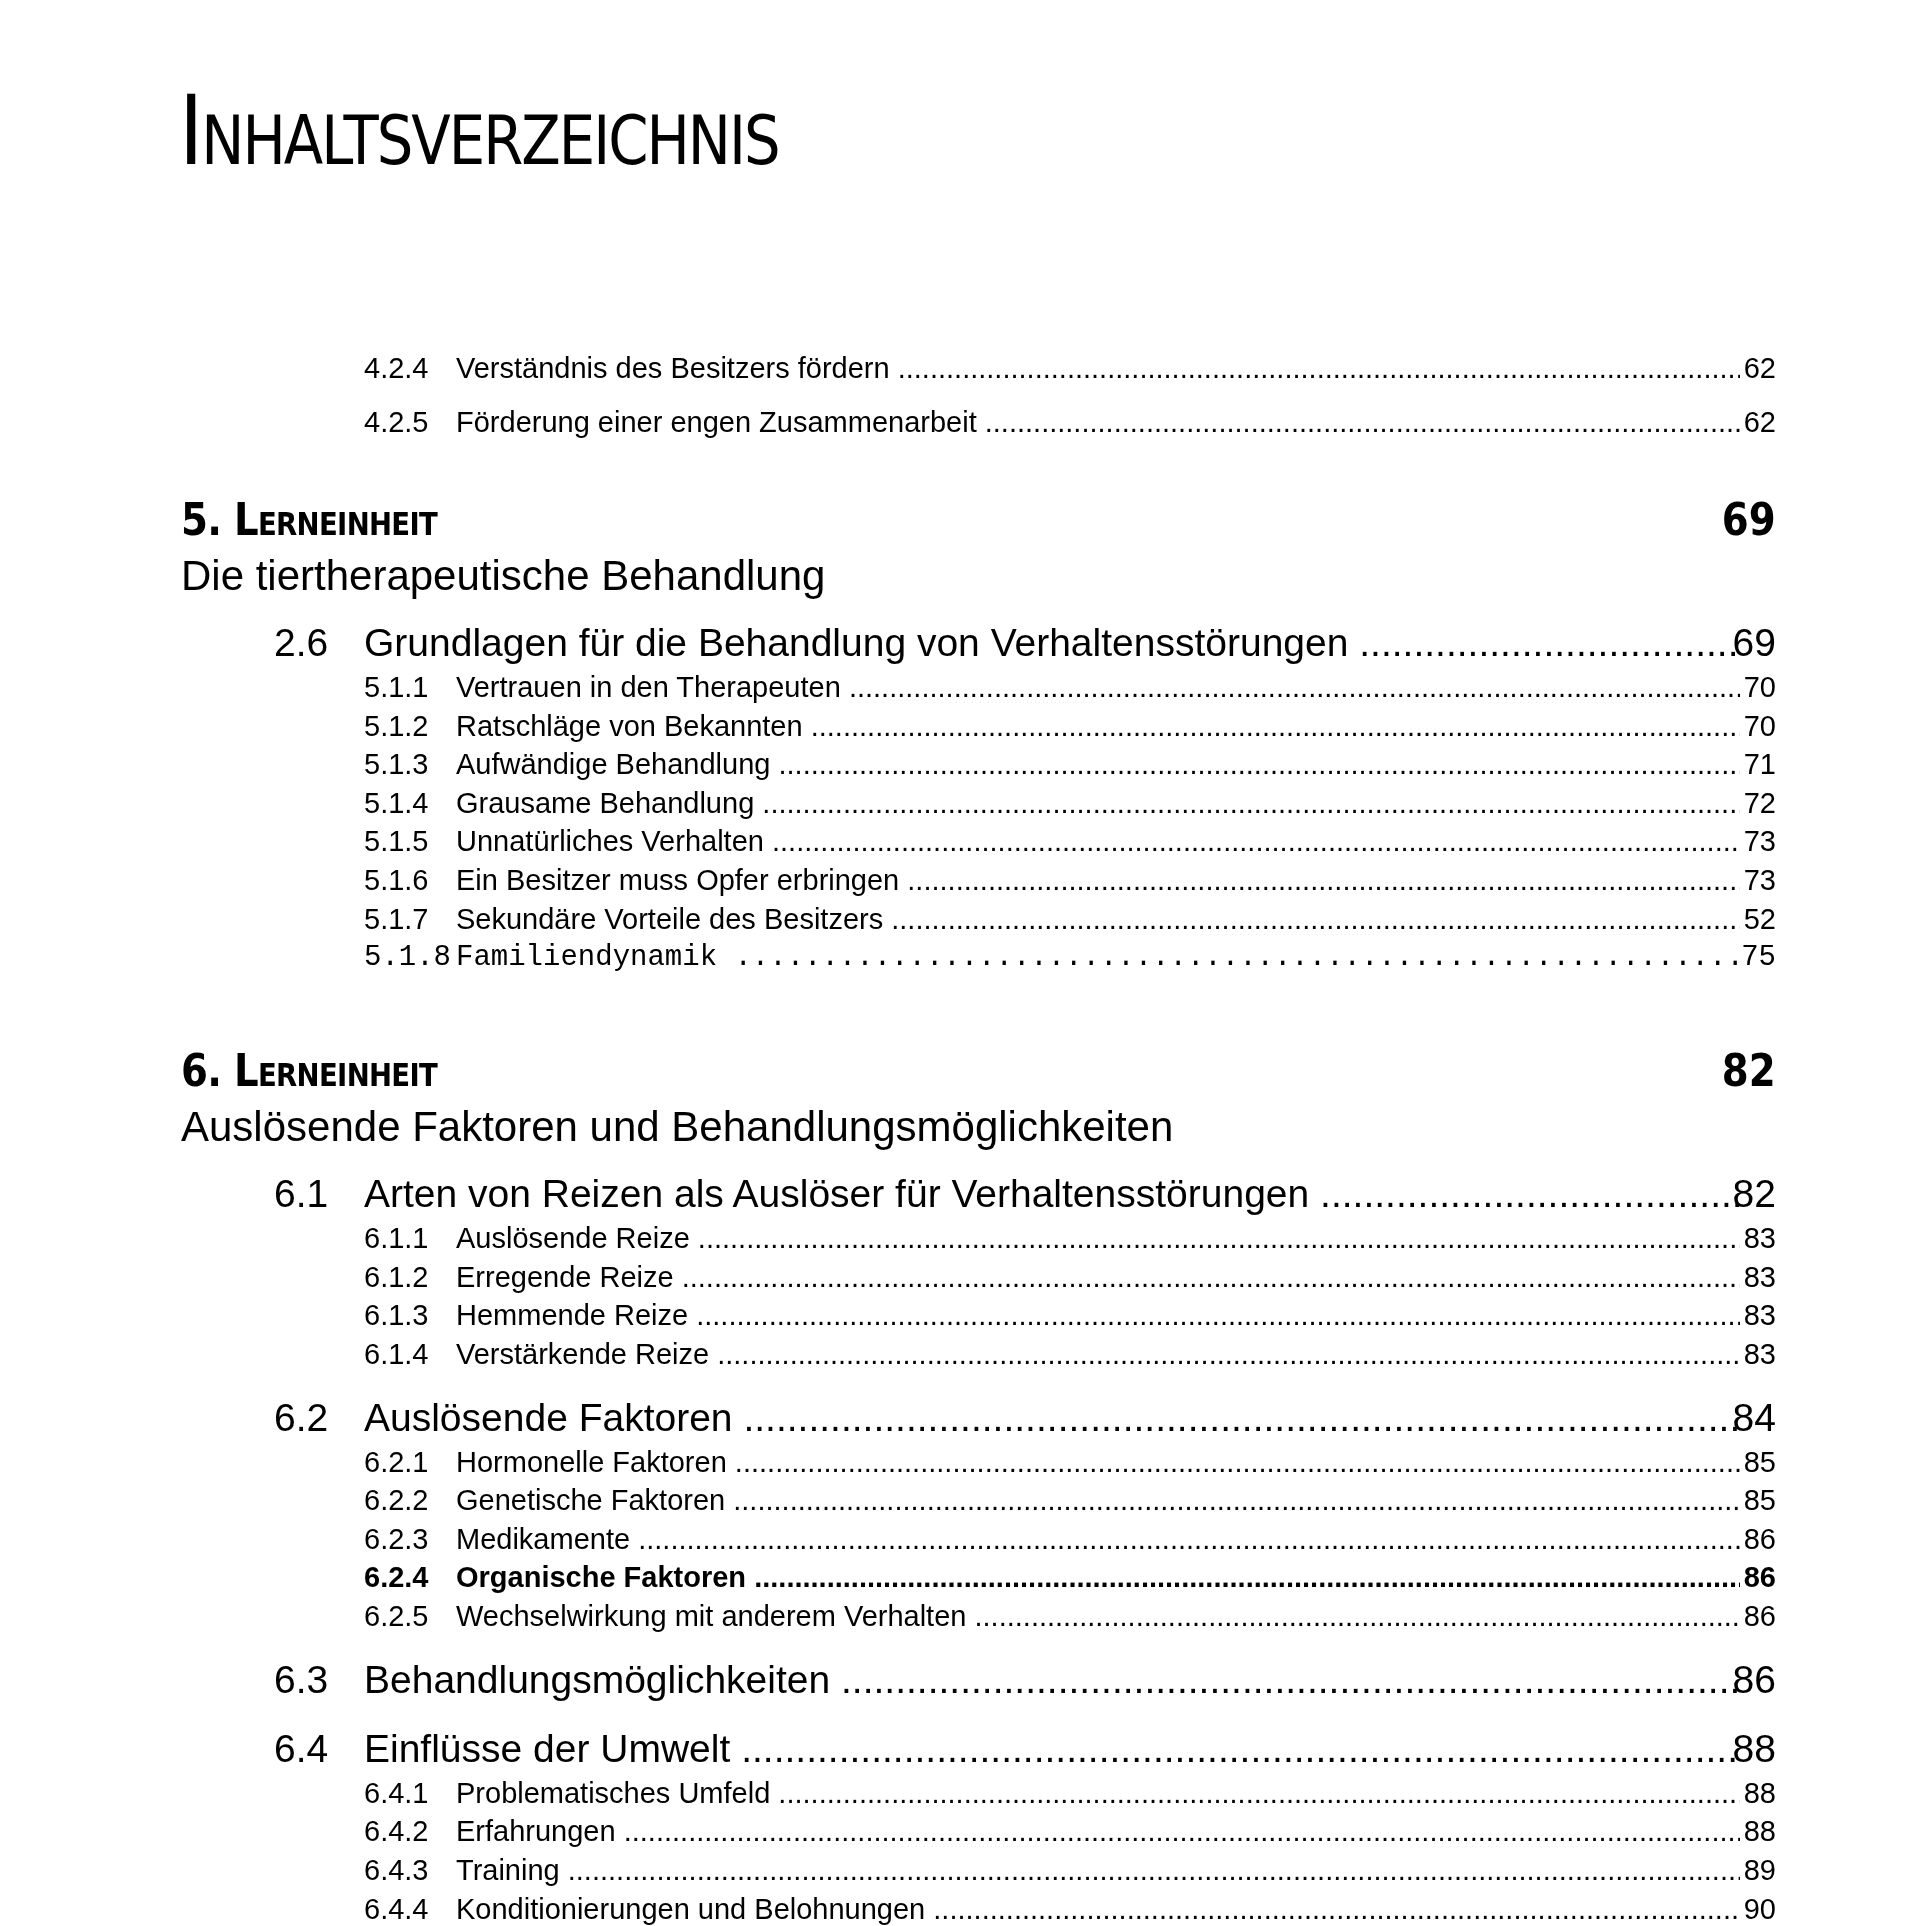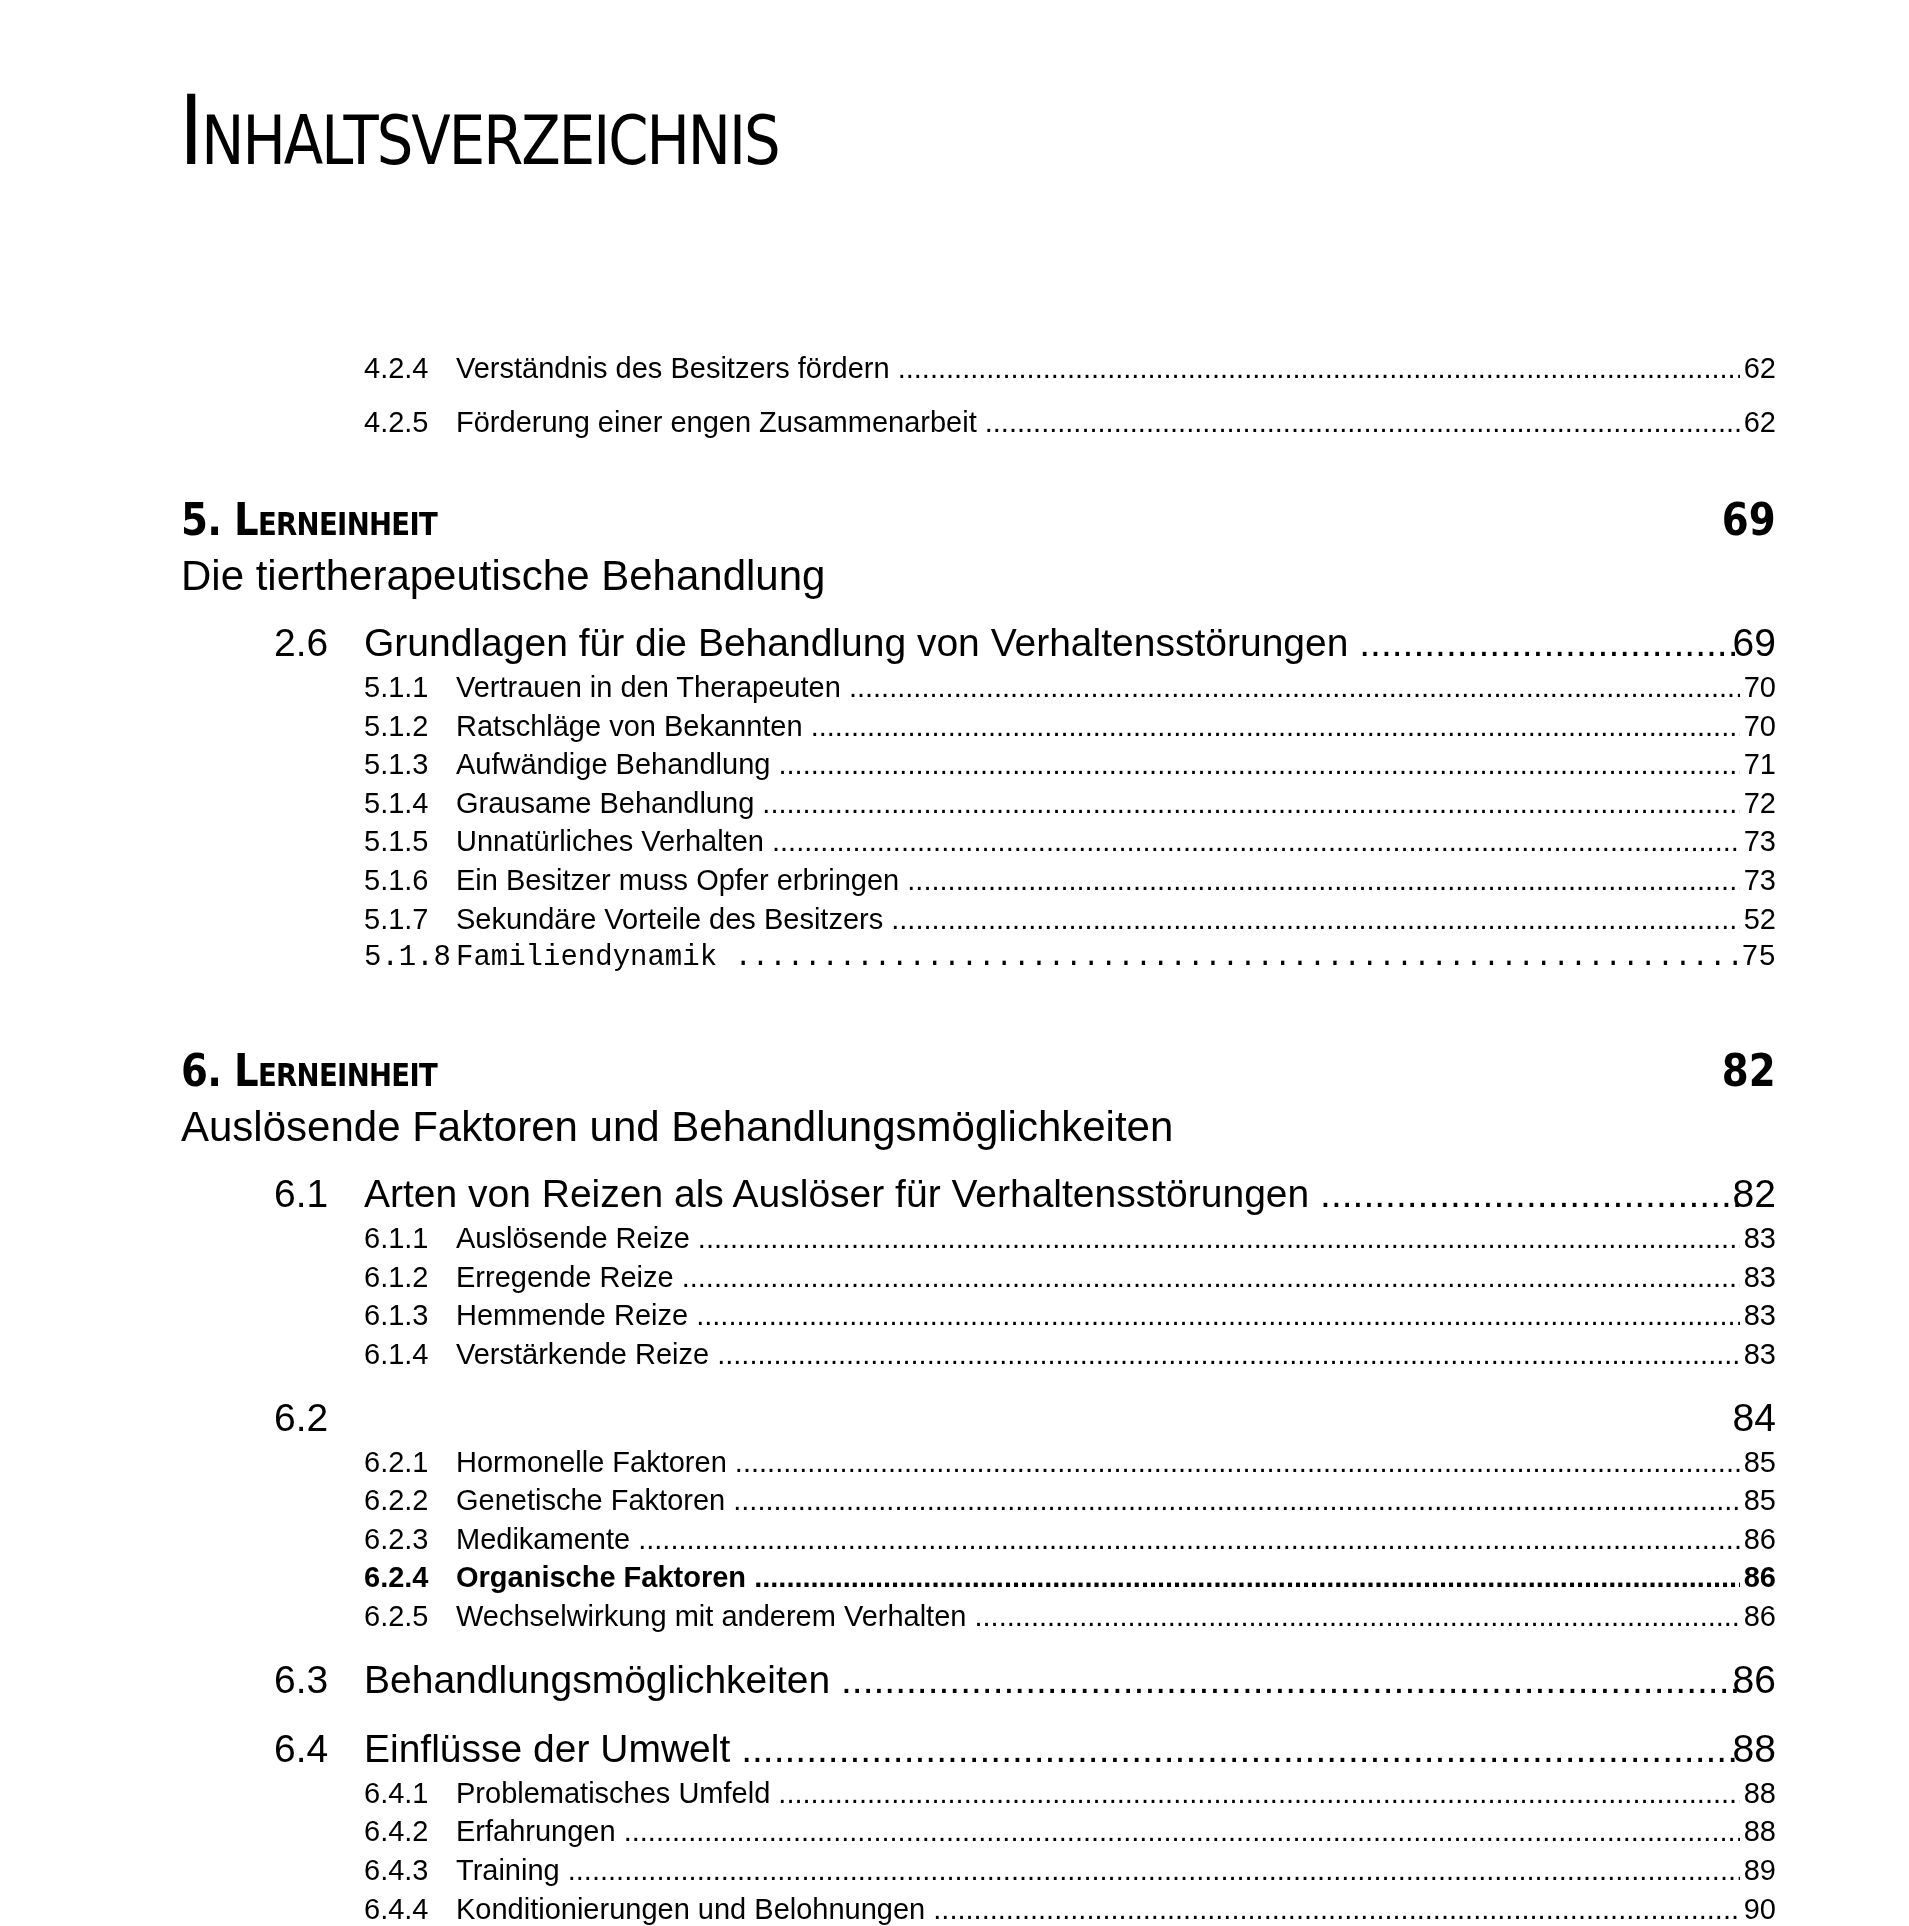--- a/index.html
+++ b/index.html
@@ -125,20 +125,21 @@
       <span class="txt"><span class="dots">Hemmende Reize</span></span>
       <span class="pg">83</span>
     </div>
     <div class="row l3" style="top: 1335px;">
       <span class="num">6.1.4</span>
       <span class="txt"><span class="dots">Verstärkende Reize</span></span>
       <span class="pg">83</span>
     </div>
     <div class="row l2" style="top: 1393px;">
       <span class="num">6.2</span>
+      <span class="txt"><span class="dots">Auslösende Faktoren</span></span>
       <span class="pg">84</span>
     </div>
     <div class="row l3" style="top: 1443px;">
       <span class="num">6.2.1</span>
       <span class="txt"><span class="dots">Hormonelle Faktoren</span></span>
       <span class="pg">85</span>
     </div>
     <div class="row l3" style="top: 1481px;">
       <span class="num">6.2.2</span>
       <span class="txt"><span class="dots">Genetische Faktoren</span></span>

